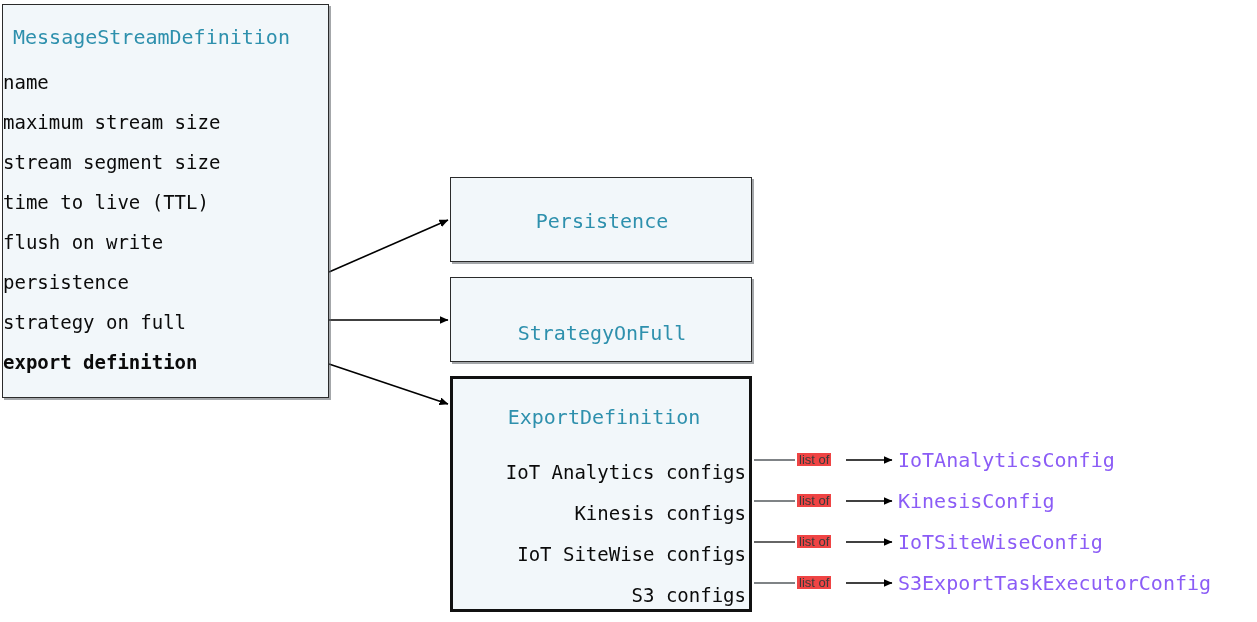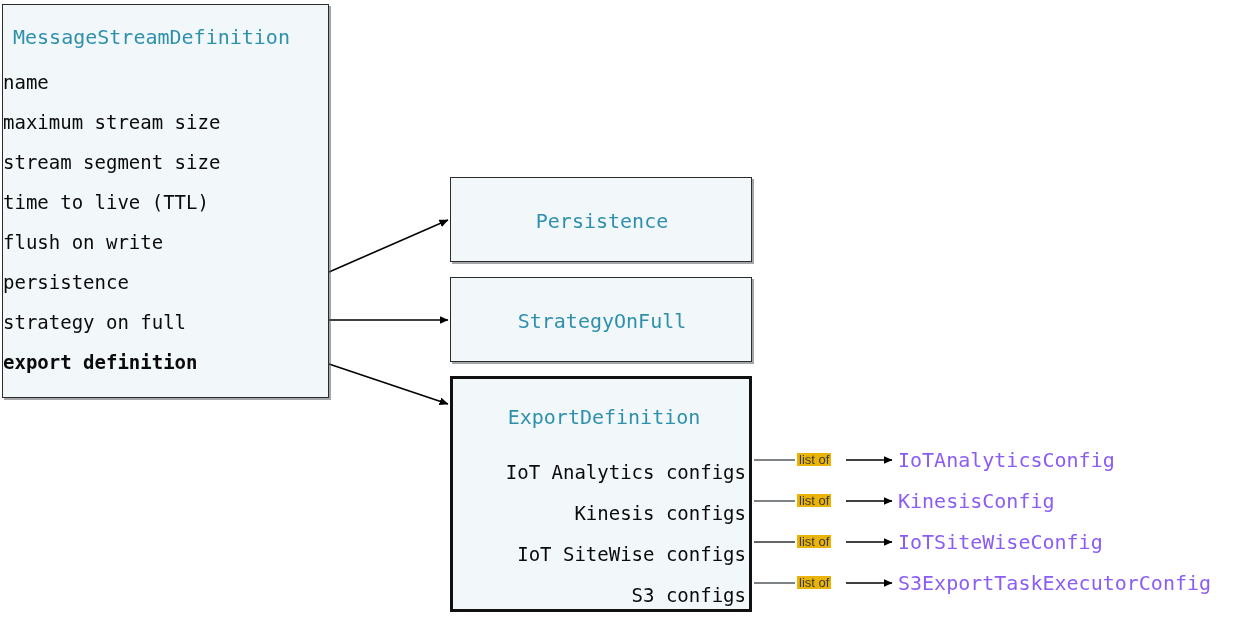--- a/index.html
+++ b/index.html
@@ -91,21 +91,21 @@
     justify-content: center;
   }
 
   
   #strategy-box {
     left: 450px; top: 277px;
     width: 302px; height: 85px;
   }
   #strategy-title {
     position: absolute;
-    left: 0; top: 0;
+    left: 0; top: 12px;
     width: 302px; height: 85px;
     display: flex;
     align-items: center;
     justify-content: center;
   }
 
   
   #export-box {
     left: 450px; top: 376px;
     width: 302px; height: 236px;
@@ -142,21 +142,21 @@
   #leaf-2 { left: 898px; top: 532px; }
   #leaf-3 { left: 898px; top: 573px; }
 
   
   .edge-label {
     position: absolute;
     color: #3a3a3a;
     font-family: "Liberation Sans", "DejaVu Sans", sans-serif;
     font-size: 13px;
     line-height: 1;
-    background: #eab308;
+    background: #ef4444;
     padding: 0 2px;
     white-space: nowrap;
   }
   #elab-0 { left: 797px; top: 453px; }
   #elab-1 { left: 797px; top: 494px; }
   #elab-2 { left: 797px; top: 535px; }
   #elab-3 { left: 797px; top: 576px; }
 </style>
 </head>
 <body>

